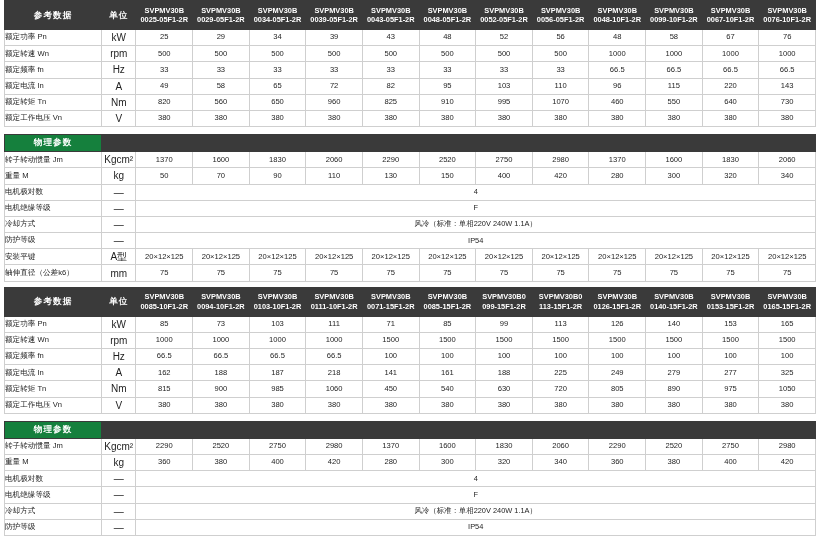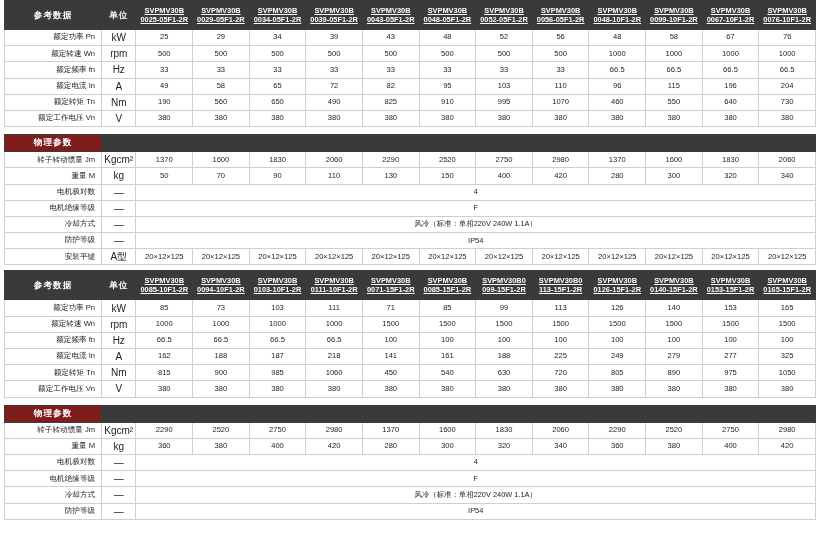--- a/index.html
+++ b/index.html
@@ -29,33 +29,33 @@
     background:#3a3a3a;
     color:#ffffff;
     font-weight:bold;
     font-size:7.4px;
     height:26px;
     border:1px solid #3a3a3a;
     line-height:1.25;
   }
   .hdr td.lbl{ font-size:8.6px; letter-spacing:1px;}
   .sect td{
-    background:#7f1d1d;
+    background:#15803d;
     color:#ffffff;
     font-weight:bold;
     font-size:8.6px;
     height:16px;
     border:1px solid #3a3a3a;
     letter-spacing:1px;
   }
   .sect td.blank{background:#3a3a3a;border:1px solid #3a3a3a;}
-  td.rowlab{ text-align:right; padding-right:6px; font-size:7.6px;}
+  td.rowlab{ text-align:left; padding-right:6px; font-size:7.6px;}
   td.unit{ font-size:10px;}
   .merged{ text-align:center; font-size:7.4px;}
-  .model{ padding:1px 0;text-decoration:underline;}
+  .model{ padding:1px 0;}
   .model .l1{display:block;}
   .model .l2{display:block;}
 </style>
 </head>
 <body>
 
 <div class="page">
   <div id="blocks-root">
       <table>
         <colgroup>
@@ -181,30 +181,30 @@
             <td class="val">49</td>
             <td class="val">58</td>
             <td class="val">65</td>
             <td class="val">72</td>
             <td class="val">82</td>
             <td class="val">95</td>
             <td class="val">103</td>
             <td class="val">110</td>
             <td class="val">96</td>
             <td class="val">115</td>
-            <td class="val">196</td>
-            <td class="val">204</td>
+            <td class="val">220</td>
+            <td class="val">143</td>
           </tr>
           <tr>
             <td class="rowlab">额定转矩 Tn</td>
             <td class="unit">Nm</td>
-            <td class="val">190</td>
+            <td class="val">820</td>
             <td class="val">560</td>
             <td class="val">650</td>
-            <td class="val">490</td>
+            <td class="val">960</td>
             <td class="val">825</td>
             <td class="val">910</td>
             <td class="val">995</td>
             <td class="val">1070</td>
             <td class="val">460</td>
             <td class="val">550</td>
             <td class="val">640</td>
             <td class="val">730</td>
           </tr>
           <tr>
@@ -291,20 +291,36 @@
             <td class="val">20×12×125</td>
             <td class="val">20×12×125</td>
             <td class="val">20×12×125</td>
             <td class="val">20×12×125</td>
             <td class="val">20×12×125</td>
             <td class="val">20×12×125</td>
             <td class="val">20×12×125</td>
             <td class="val">20×12×125</td>
             <td class="val">20×12×125</td>
           </tr>
+          <tr>
+            <td class="rowlab">轴伸直径（公差k6）</td>
+            <td class="unit">mm</td>
+            <td class="val">75</td>
+            <td class="val">75</td>
+            <td class="val">75</td>
+            <td class="val">75</td>
+            <td class="val">75</td>
+            <td class="val">75</td>
+            <td class="val">75</td>
+            <td class="val">75</td>
+            <td class="val">75</td>
+            <td class="val">75</td>
+            <td class="val">75</td>
+            <td class="val">75</td>
+          </tr>
         </tbody>
       </table>
       <div style="height: 5px;"></div>
       <table>
         <colgroup>
           <col style="width: 96px;">
           <col style="width: 34px;">
           <col style="width: 56px;">
           <col style="width: 56px;">
           <col style="width: 56px;">

